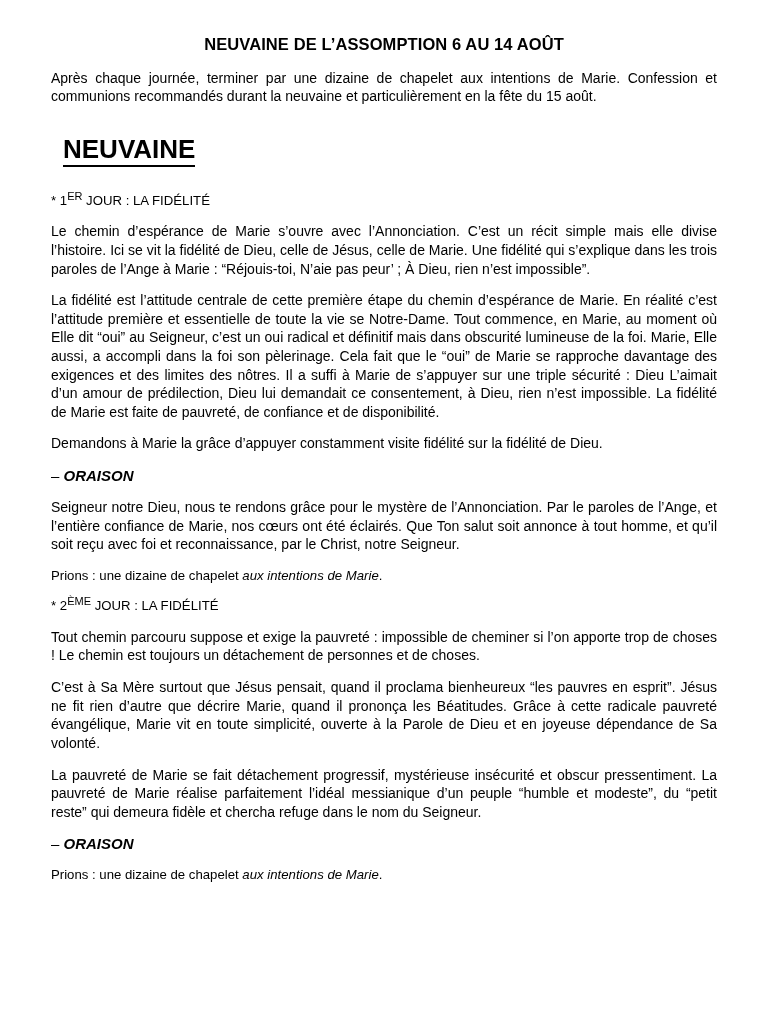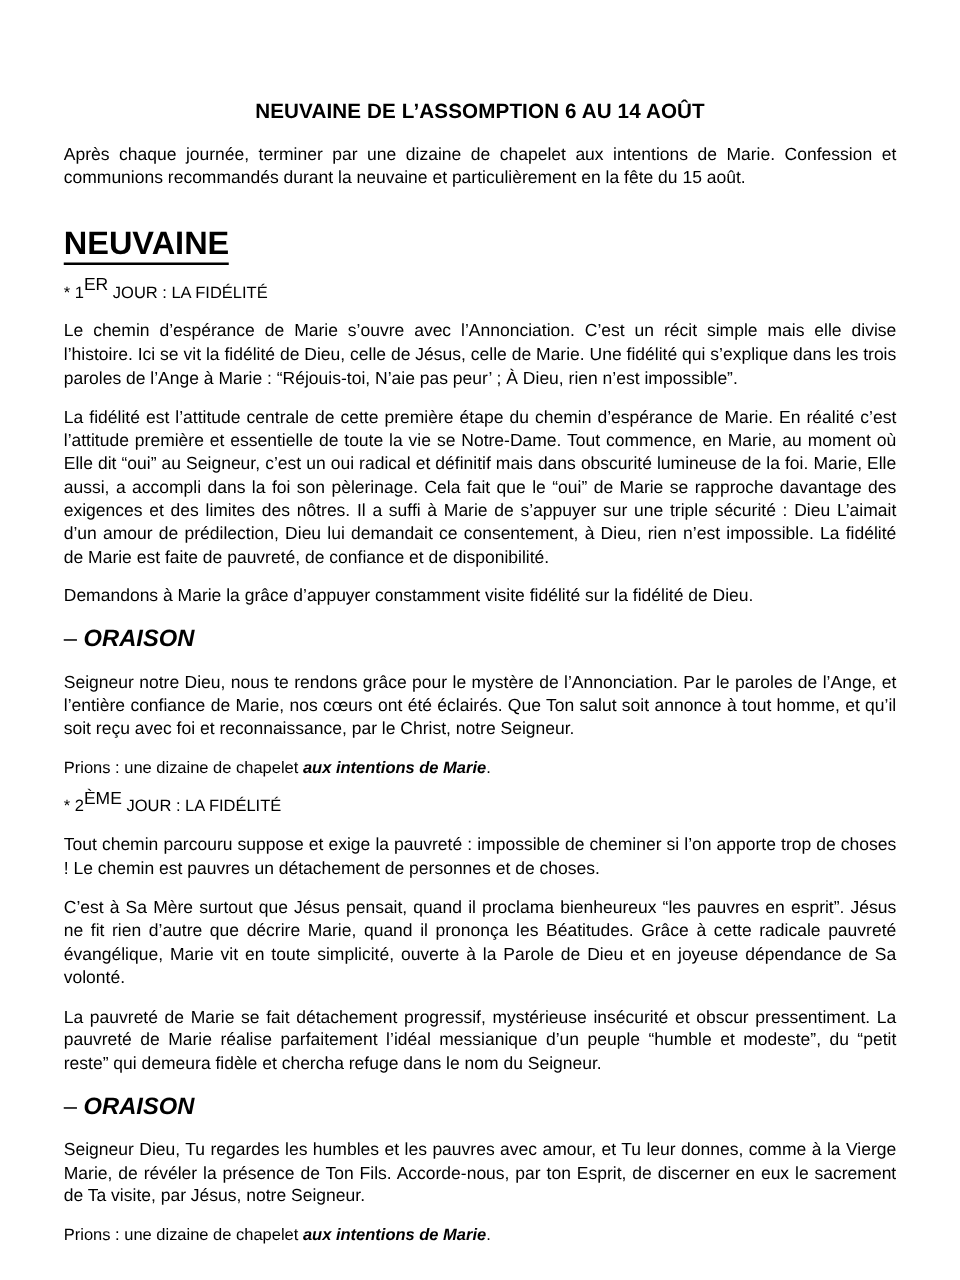--- a/index.html
+++ b/index.html
@@ -12,21 +12,21 @@
     width: 768px;
     height: 1024px;
     font-family: "Liberation Sans", sans-serif;
     color: #000000;
     -webkit-font-smoothing: antialiased;
   }
   .page {
     box-sizing: border-box;
     width: 768px;
     height: 856px;
-    padding: 79px 51px 0 51px;
+    padding: 34px 51px 0 51px;
     background: #ffffff;
     position: relative;
   }
   .doc-title {
     font-size: 16.5px;
     font-weight: bold;
     text-align: center;
     margin: 0 0 14px 0;
     letter-spacing: 0.1px;
     line-height: 1.25;
@@ -42,51 +42,51 @@
   .section-heading {
     font-size: 26px;
     font-weight: bold;
     margin: 16px 0 13px 0;
     display: inline-block;
     border-bottom: 2.4px solid #000;
     padding-bottom: 0px;
     line-height: 1.15;
   }
   .heading-wrap {
-    margin: 0;
+    margin: 12px;
     line-height: 1;
   }
   .day-heading {
     font-size: 13.2px;
     margin: 0 0 13px 0;
     line-height: 1.33;
   }
   .day-heading sup {
-    font-size: 14px;
+    font-size: 11px;
     vertical-align: 0.42em;
     line-height: 0;
   }
   .oraison-heading {
-    font-size: 19px;
+    font-size: 15px;
     font-weight: bold;
     font-style: italic;
     margin: 0 0 12px 0;
     line-height: 1.33;
   }
   .oraison-heading .dash {
     font-weight: normal;
     font-style: normal;
   }
   .prions-line {
     font-size: 13.2px;
     margin: 0 0 13px 0;
     line-height: 1.33;
   }
   .prions-line .emph {
-    font-weight: bold;
+    font-weight: normal;
     font-style: italic;
   }
 </style>
 </head>
 <body>
 
 <div class="page">
 
   <h1 class="doc-title">NEUVAINE DE L’ASSOMPTION 6 AU 14 AOÛT</h1>
 
@@ -103,23 +103,22 @@
   <p class="body-text">Demandons à Marie la grâce d’appuyer constamment visite fidélité sur la fidélité de Dieu.</p>
 
   <p class="oraison-heading"><span class="dash">– </span><span>ORAISON</span></p>
 
   <p class="body-text">Seigneur notre Dieu, nous te rendons grâce pour le mystère de l’Annonciation. Par le paroles de l’Ange, et l’entière confiance de Marie, nos cœurs ont été éclairés. Que Ton salut soit annonce à tout homme, et qu’il soit reçu avec foi et reconnaissance, par le Christ, notre Seigneur.</p>
 
   <p class="prions-line"><span>Prions : une dizaine de chapelet </span><span class="emph">aux intentions de Marie</span><span>.</span></p>
 
   <p class="day-heading"><span>* 2</span><sup>ÈME</sup><span> JOUR : LA FIDÉLITÉ</span></p>
 
-  <p class="body-text">Tout chemin parcouru suppose et exige la pauvreté : impossible de cheminer si l’on apporte trop de choses ! Le chemin est pauvres un détachement de personnes et de choses.</p>
+  <p class="body-text">Tout chemin parcouru suppose et exige la pauvreté : impossible de cheminer si l’on apporte trop de choses ! Le chemin est toujours un détachement de personnes et de choses.</p>
   <p class="body-text">C’est à Sa Mère surtout que Jésus pensait, quand il proclama bienheureux “les pauvres en esprit”. Jésus ne fit rien d’autre que décrire Marie, quand il prononça les Béatitudes. Grâce à cette radicale pauvreté évangélique, Marie vit en toute simplicité, ouverte à la Parole de Dieu et en joyeuse dépendance de Sa volonté.</p>
   <p class="body-text">La pauvreté de Marie se fait détachement progressif, mystérieuse insécurité et obscur pressentiment. La pauvreté de Marie réalise parfaitement l’idéal messianique d’un peuple “humble et modeste”, du “petit reste” qui demeura fidèle et chercha refuge dans le nom du Seigneur.</p>
 
   <p class="oraison-heading"><span class="dash">– </span><span>ORAISON</span></p>
 
-  <p class="body-text">Seigneur Dieu, Tu regardes les humbles et les pauvres avec amour, et Tu leur donnes, comme à la Vierge Marie, de révéler la présence de Ton Fils. Accorde-nous, par ton Esprit, de discerner en eux le sacrement de Ta visite, par Jésus, notre Seigneur.</p>
 
   <p class="prions-line"><span>Prions : une dizaine de chapelet </span><span class="emph">aux intentions de Marie</span><span>.</span></p>
 
 </div>
 
 </body></html>

